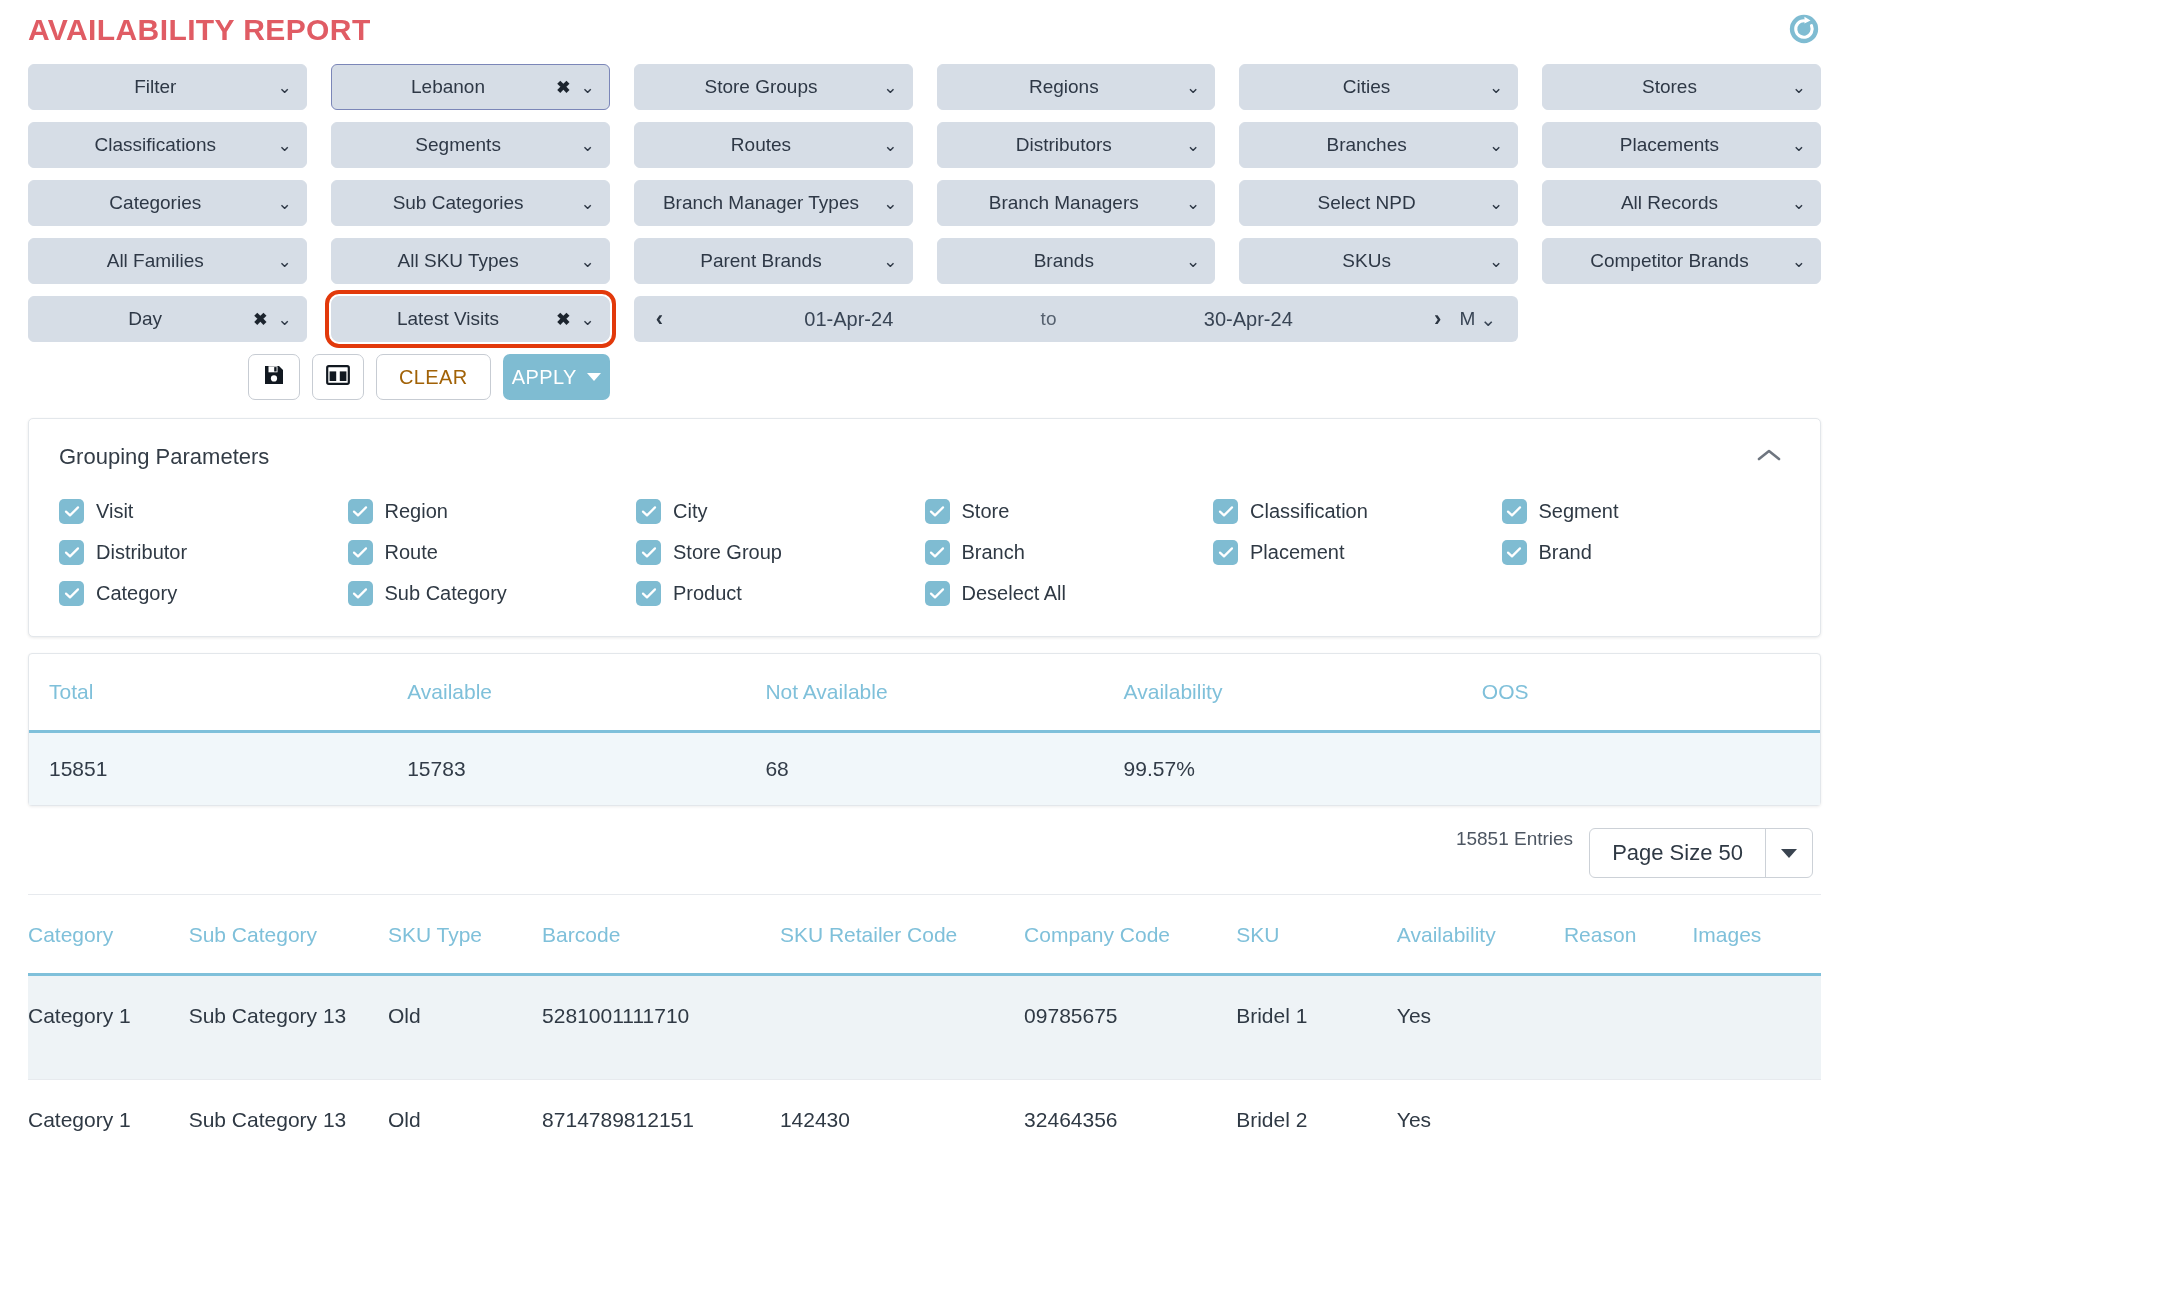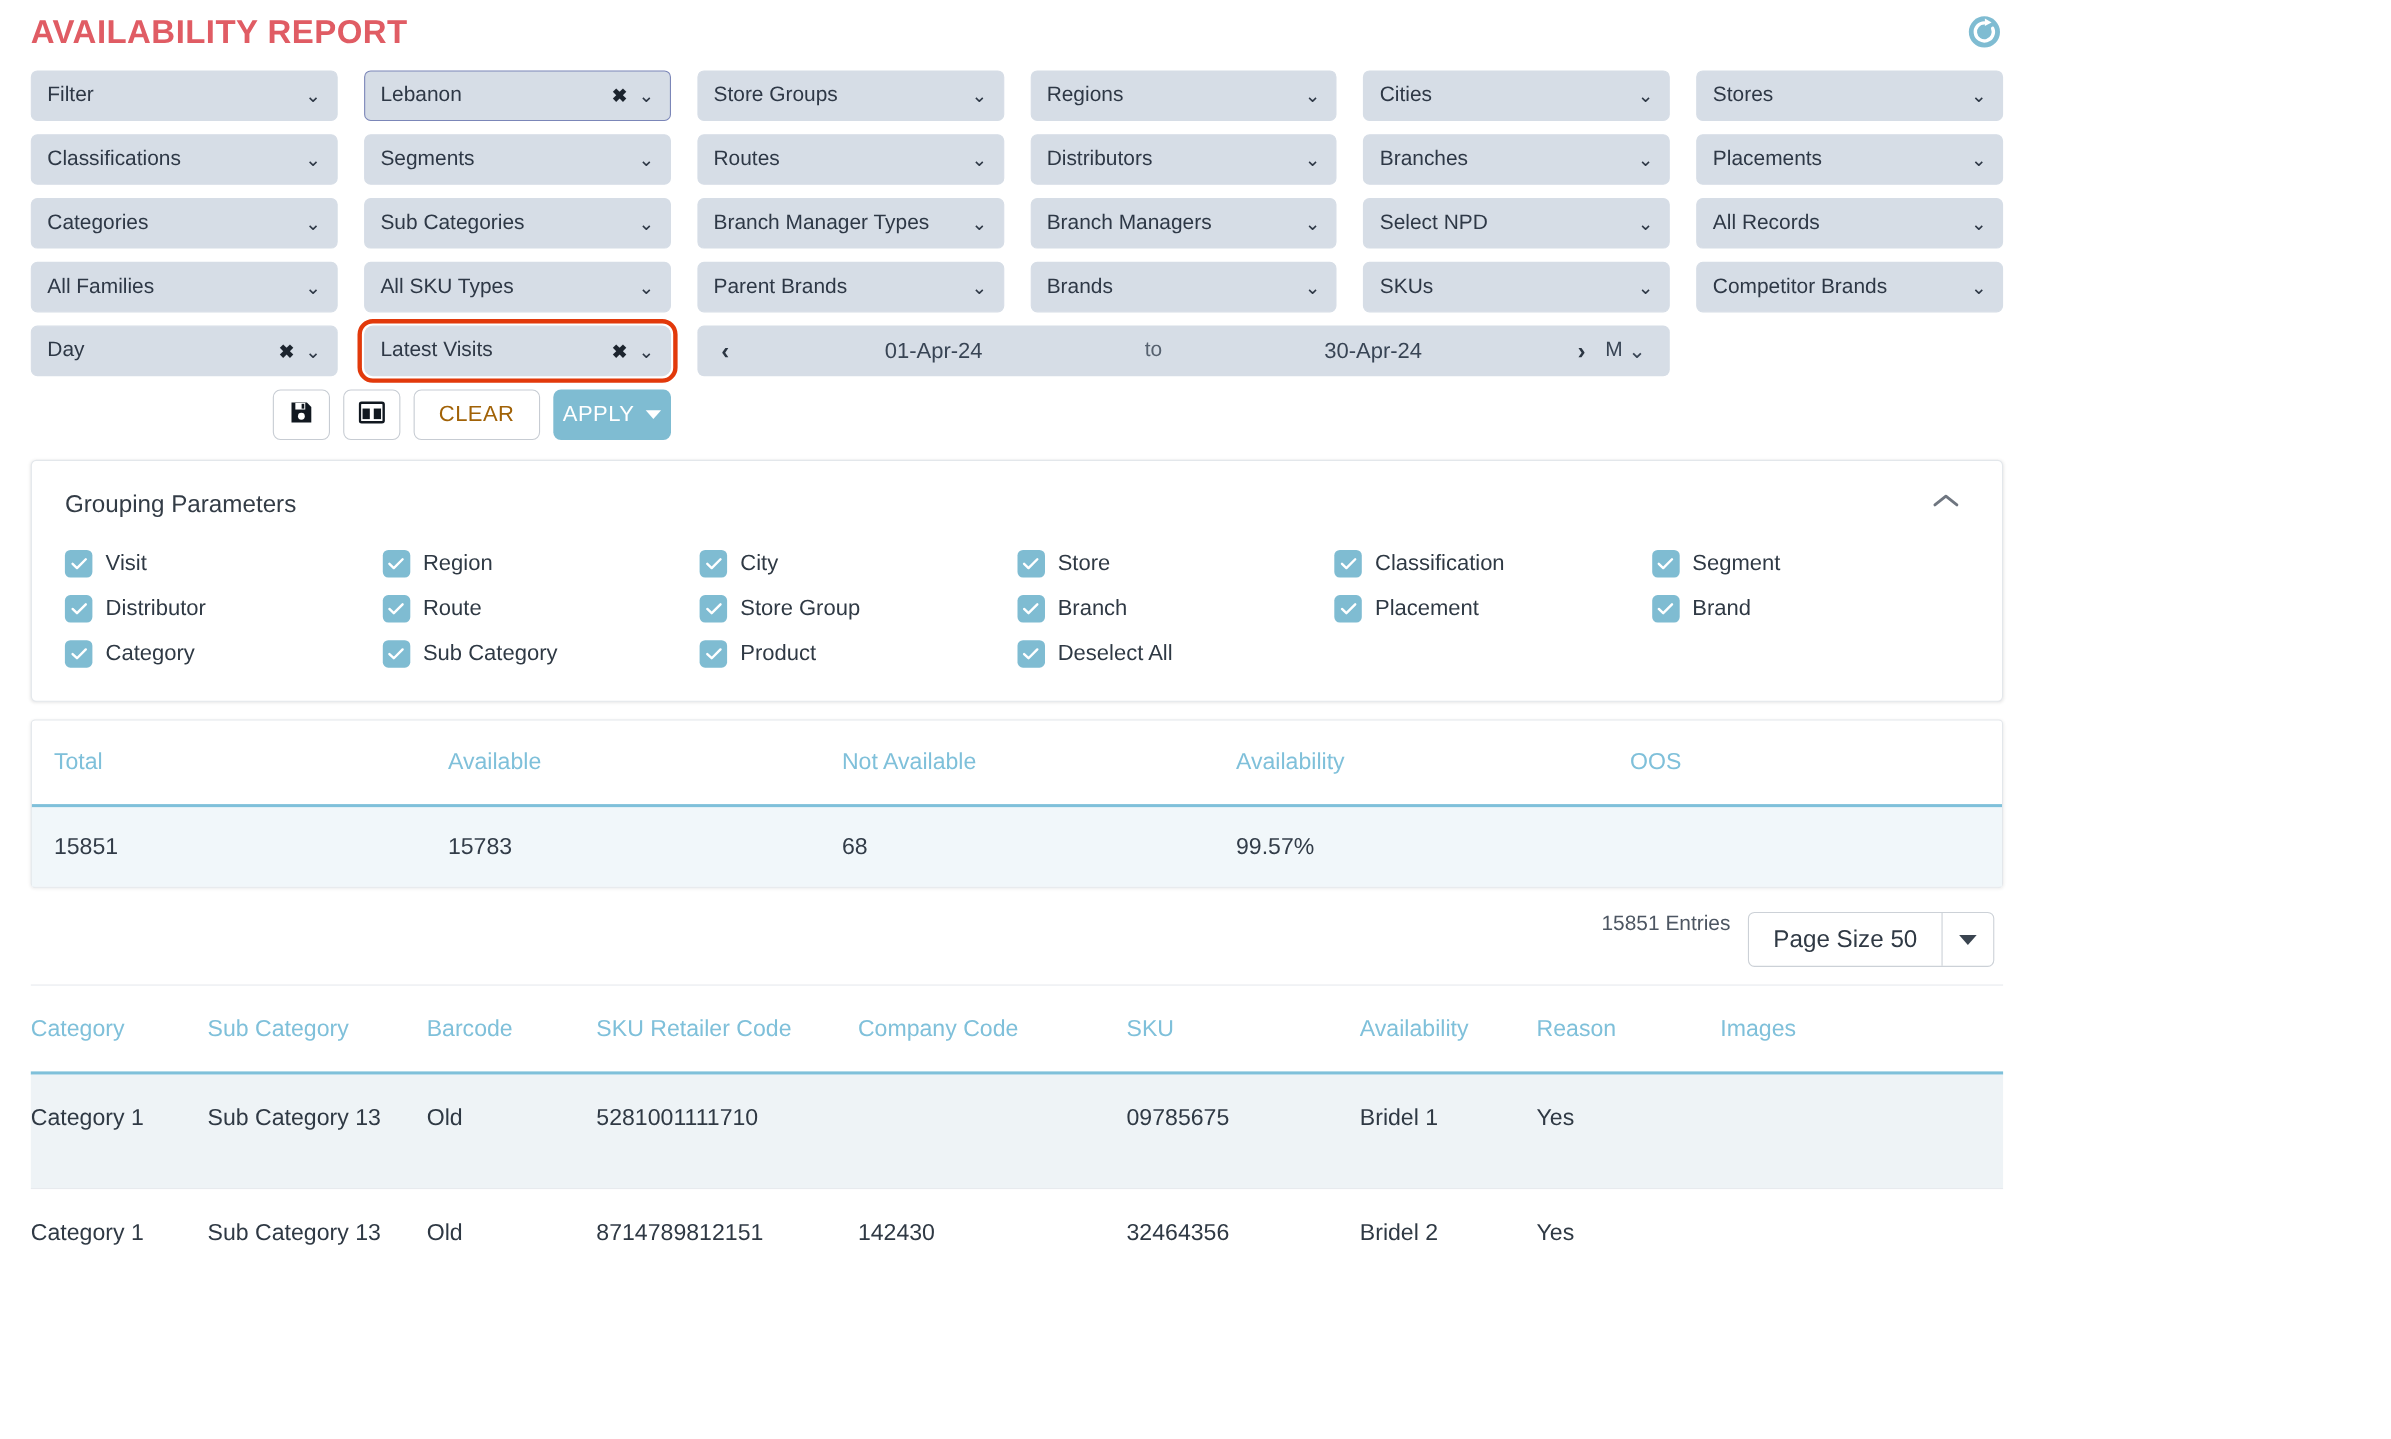--- a/index.html
+++ b/index.html
@@ -42,21 +42,21 @@
     border-radius: 6px;
     height: 46px;
     display: flex; align-items: center; justify-content: center;
     position: relative;
     font-size: 19px;
     color: #2e3846;
     cursor: pointer;
     padding: 0 14px;
     white-space: nowrap;
   }
-  .fbtn .lbl { flex: 1; }
+  .fbtn .lbl { flex: 1; text-align: center; }
   .fbtn .caret {
     font-size: 17px; color: #2e3846; margin-left: 10px;
     line-height: 1; display: inline-block;
   }
   .fbtn .clear-x {
     font-size: 17px; font-weight: bold; color: #1c242e; margin-left: 6px;
     line-height: 1; display: inline-block;
   }
   .fbtn.selected { border: 1px solid #7b86b8; }
   .fbtn.highlight {
@@ -521,20 +521,21 @@
       <div class="arw">
           <span class="tri"></span>
         </div>
     </div>
   </div>
 
   <div class="dtable">
     <div class="drow dhead" id="dhead">
         <div class="pad-l">Category</div>
         <div>Sub Category</div>
+        <div>SKU Type</div>
         <div>Barcode</div>
         <div>SKU Retailer Code</div>
         <div>Company Code</div>
         <div>SKU</div>
         <div>Availability</div>
         <div>Reason</div>
         <div>Images</div>
       </div>
     <div class="dbody" id="dbody">
         <div class="drow alt">

